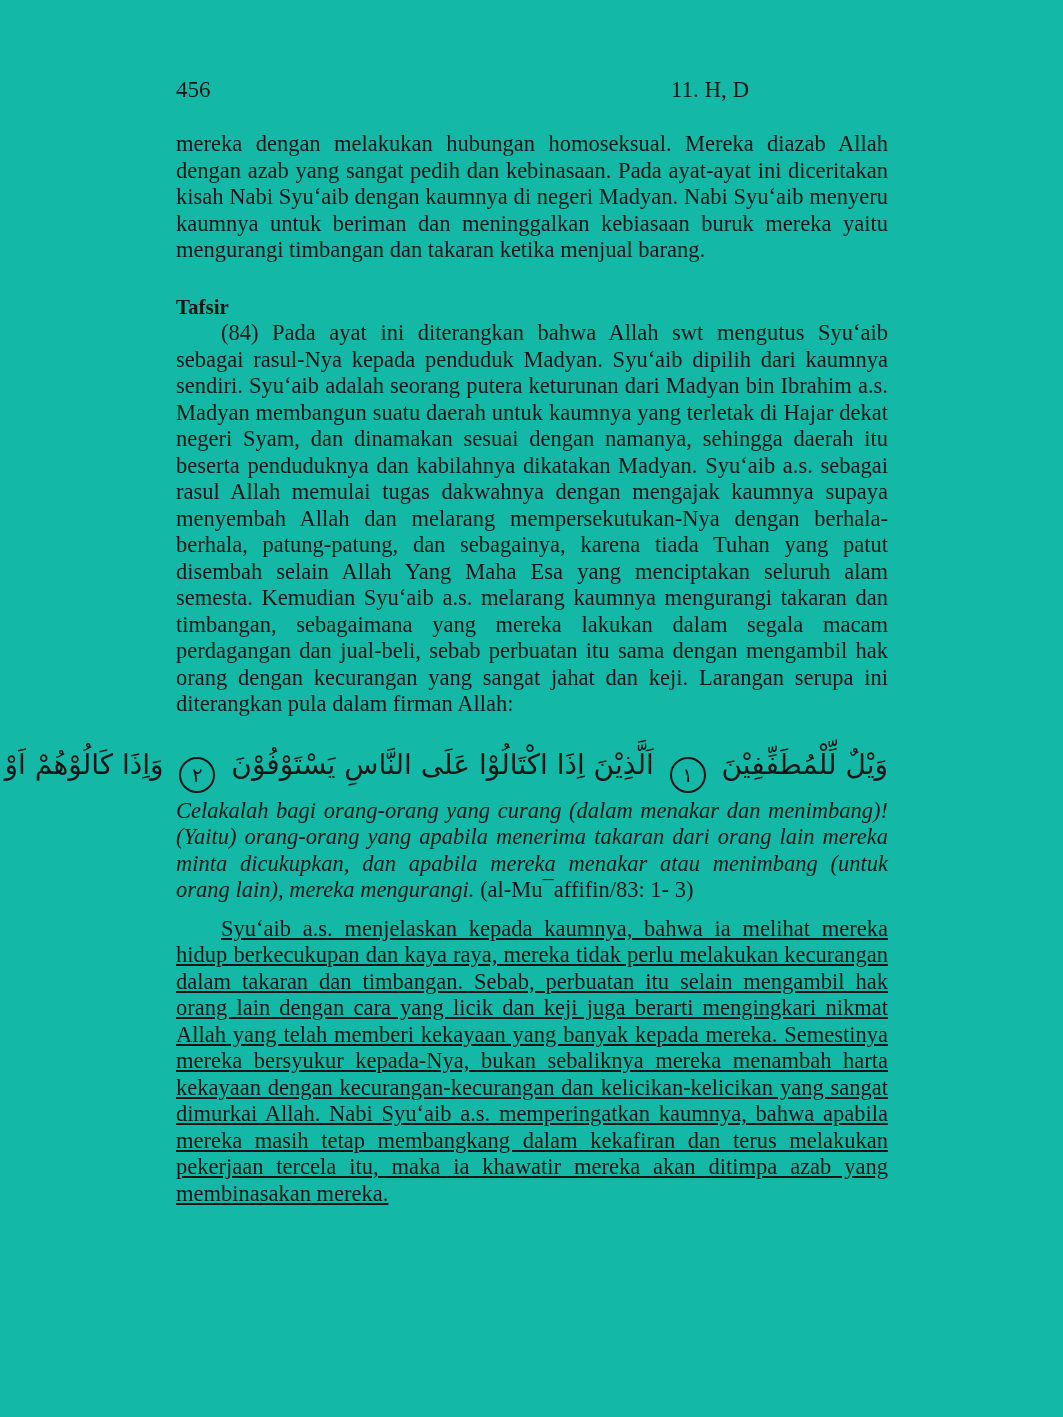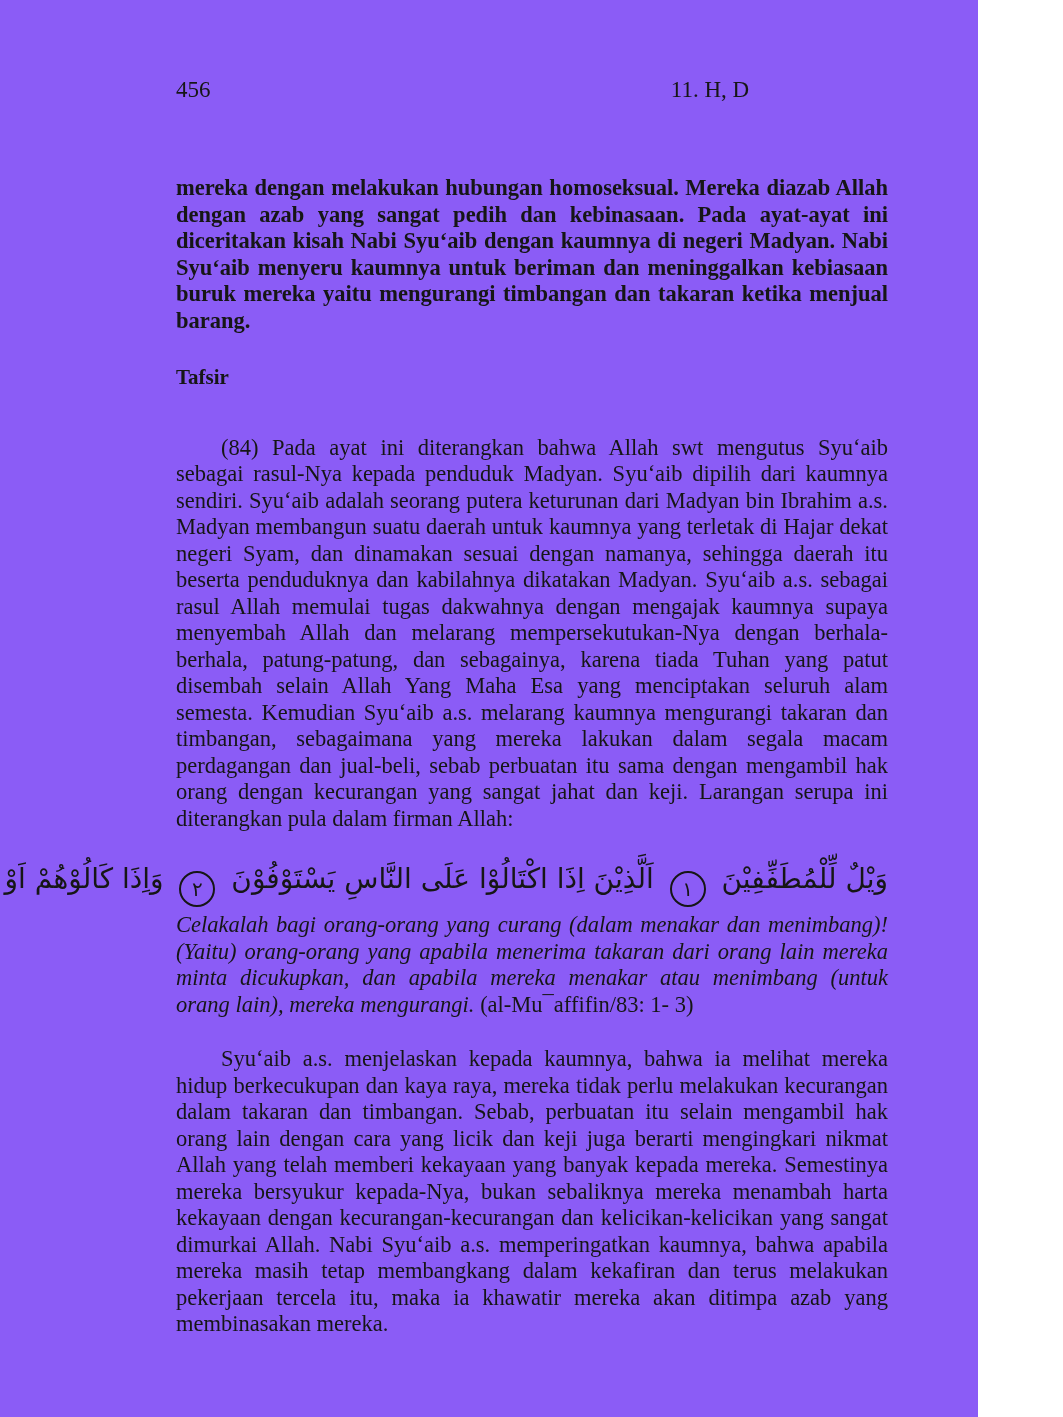--- a/index.html
+++ b/index.html
@@ -1,21 +1,21 @@
 <!DOCTYPE html>
 <html><head>
 <meta charset="utf-8">
 <style>
   * { box-sizing: border-box; }
   html, body { margin: 0; padding: 0; background: #ffffff; }
   .page {
     position: relative;
-    width: 978px;
+    width: 1063px;
     height: 1417px;
-    background: #8b5cf6;
+    background: #14b8a6;
     color: #161616;
     font-family: "Liberation Serif", serif;
     overflow: hidden;
   }
   .content {
     position: absolute;
     left: 176px;
     top: 76px;
     width: 712px;
   }
@@ -27,22 +27,22 @@
   }
   .page-header .h-left  { flex: 1; text-align: left; }
   .page-header .h-center{ flex: 1; text-align: center; }
   .page-header .h-right { flex: 1; text-align: right; }
   .para {
     font-size: 22.5px;
     line-height: 26.5px;
     text-align: justify;
     margin: 0;
   }
-  .indent { text-indent: 45px; margin-top: 44px; }
-  .intro { margin-top: 72px; font-weight: bold; }
+  .indent { text-indent: 45px; }
+  .intro { margin-top: 28px; }
   .tafsir-heading {
     font-weight: bold;
     font-size: 21px;
     line-height: 26.5px;
     margin-top: 30px;
   }
   .arabic-line {
     direction: rtl;
     unicode-bidi: embed;
     text-align: center;
@@ -61,21 +61,21 @@
     text-align: center;
     line-height: 32px;
     font-size: 20px;
     vertical-align: -8px;
     margin: 0 7px;
   }
   .translation {
     font-style: italic;
   }
   .translation .ref { font-style: normal; }
-  .closing { margin-top: 28px; }
+  .closing { margin-top: 12px; text-decoration: underline; }
 </style>
 </head>
 <body>
 
 <div class="page">
   <div class="content">
 
     <div class="page-header">
       <span class="h-left">456</span>
       <span class="h-center">11. H, D</span>

